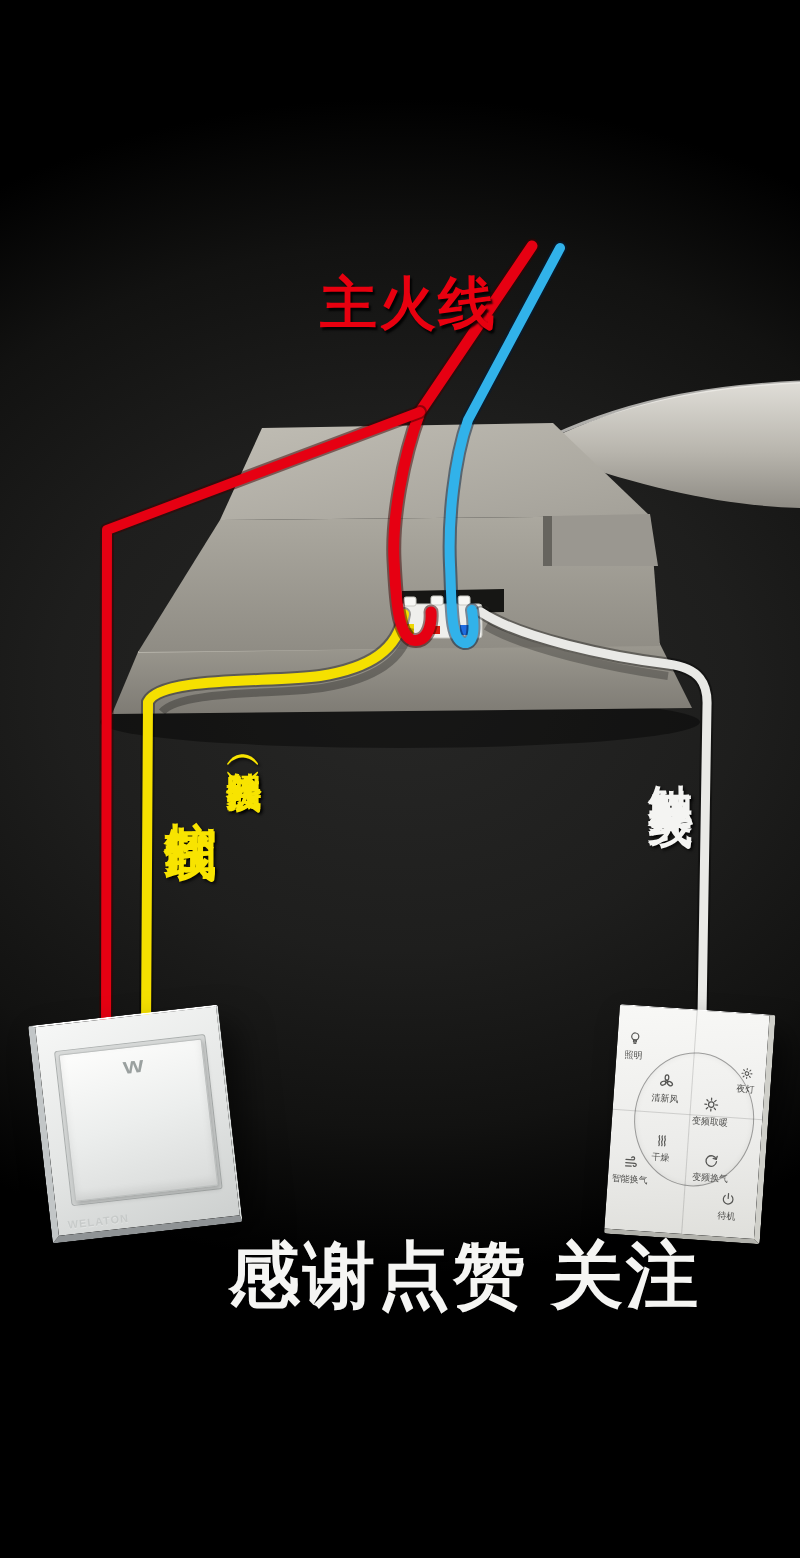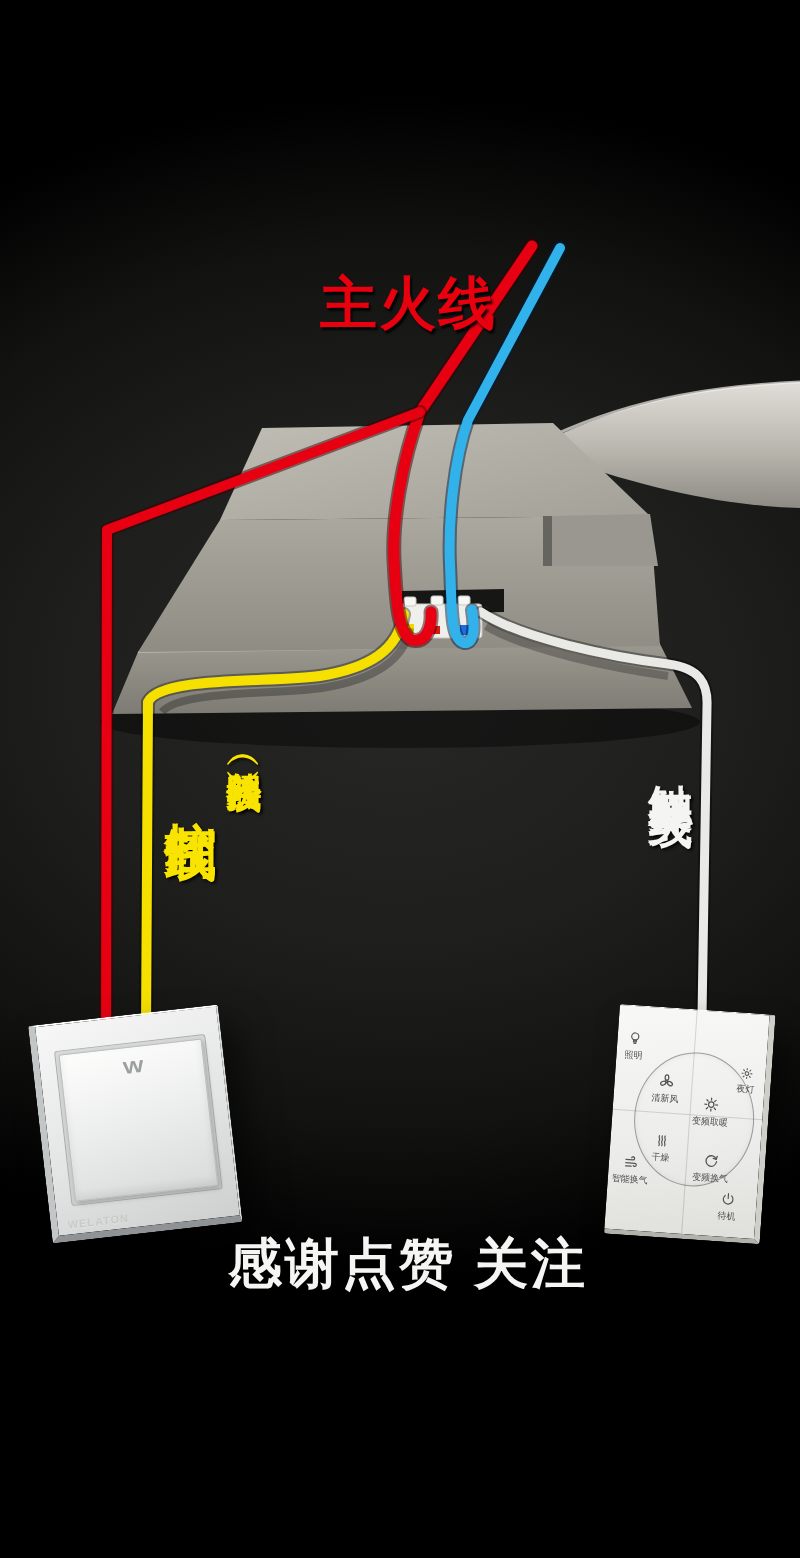--- a/index.html
+++ b/index.html
@@ -13,21 +13,21 @@
   
   .hlabel{position:absolute;font-weight:900;font-size:57px;letter-spacing:2px;
     text-shadow:2px 3px 2px rgba(0,0,0,.85);white-space:nowrap;}
   .hlabel.live{left:320px;top:266px;color:#e8000f;}
   .hlabel.neutral{left:566px;top:278px;color:#2ba9e8;}
   .vlabel{position:absolute;writing-mode:vertical-rl;text-orientation:mixed;
     font-weight:900;text-shadow:2px 2px 3px rgba(0,0,0,.7);}
   .vlabel.control{left:156px;top:780px;font-size:52px;color:#f8e400;letter-spacing:4px;}
   .vlabel.ext{left:220px;top:744px;font-size:35px;color:#f8e400;letter-spacing:1px;}
   .vlabel.touch{left:642px;top:750px;font-size:44px;color:#f4f4f2;letter-spacing:5px;}
-  .footer{position:absolute;left:228px;top:1228px;font-size:54px;font-weight:900;
+  .footer{position:absolute;left:228px;top:1228px;font-size:72px;font-weight:900;
     color:#f5f5f3;letter-spacing:3px;text-shadow:2px 3px 3px rgba(0,0,0,.8);white-space:nowrap;}
   
   .wall-switch{position:absolute;left:28px;top:1026px;width:182px;height:210px;
     transform:rotate(-6.5deg);transform-origin:0 0;border-radius:3px;
     background:linear-gradient(160deg,#f6f7f6 0%,#e3e5e4 55%,#cdd0cf 100%);
     border-left:7px solid #c2c6c7;border-bottom:7px solid #8f9395;
     border-top:2px solid #fdfdfd;border-right:2px solid #d8dbda;
     box-shadow:14px 20px 34px rgba(0,0,0,.55);}
   .rocker-recess{position:absolute;left:16px;top:26px;width:150px;height:154px;
     border:1px solid #a9adac;border-radius:3px;

